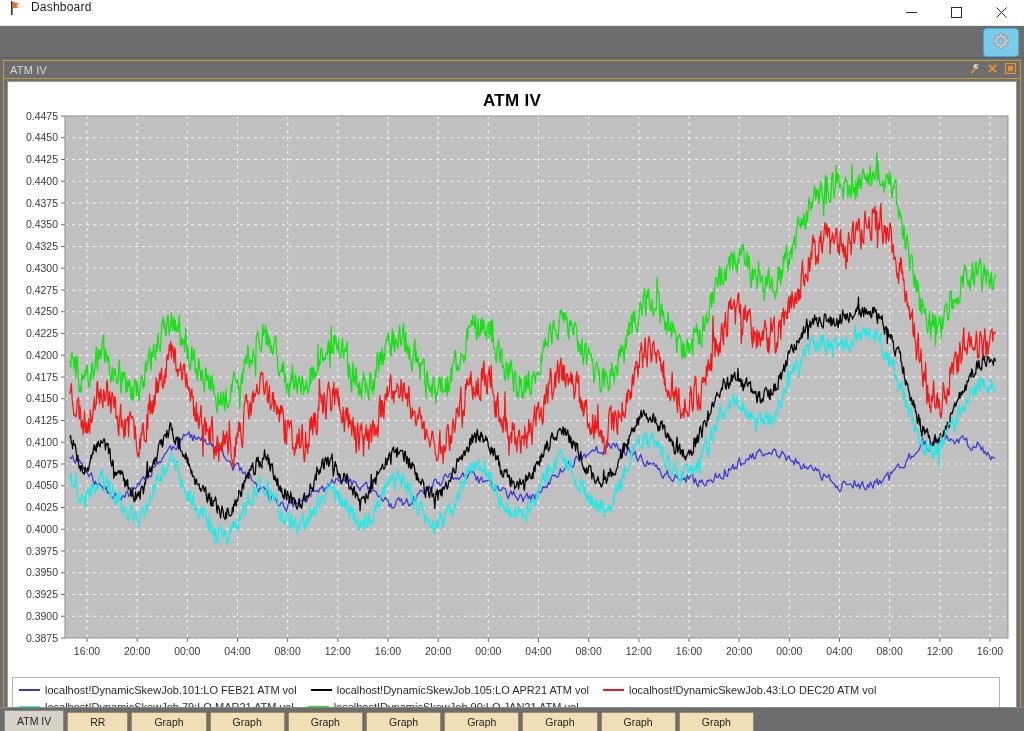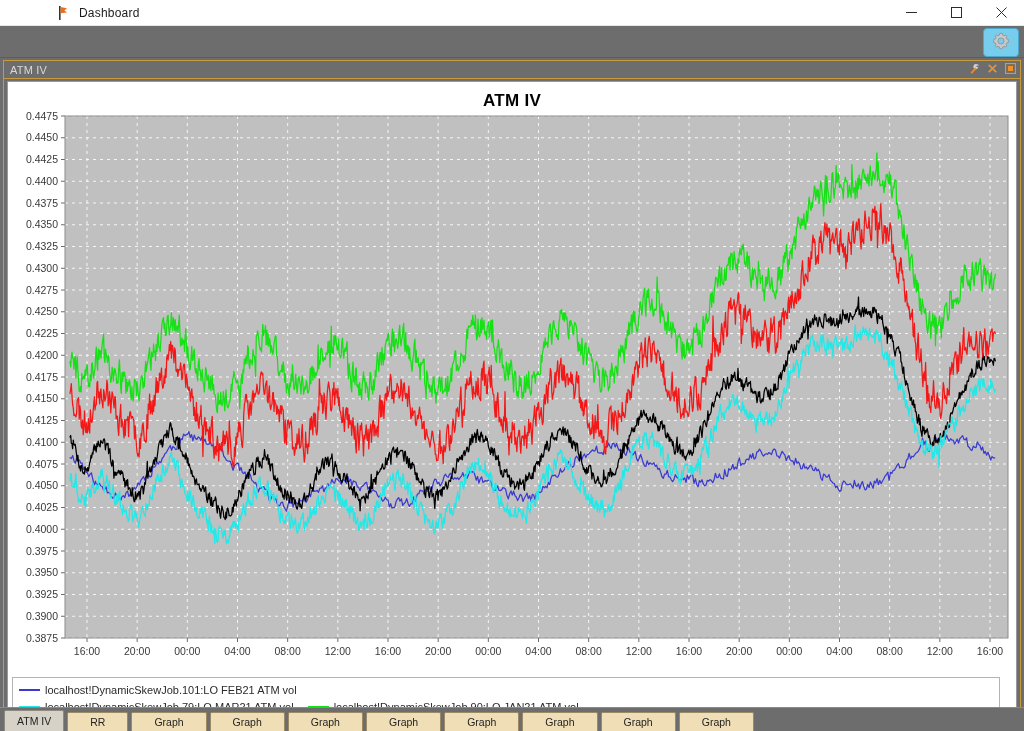--- a/index.html
+++ b/index.html
@@ -5,22 +5,22 @@
 <style>
   html,body{margin:0;padding:0;}
   body{
     width:1024px;height:731px;overflow:hidden;
     background:#6d6d6d;
     font-family:"Liberation Sans",sans-serif;
     -webkit-font-smoothing:antialiased;
   }
   
   .titlebar{
-    height:25px;background:#ffffff;display:flex;align-items:center;
-    border-bottom:1px solid #e8e8e8;position:relative;padding-left:48px;
+    height:25px;background:#ffffff;display:flex;align-items:flex-start;
+    border-bottom:1px solid #e8e8e8;position:relative;
   }
   .titlebar .app-icon{
     width:16px;height:16px;margin-left:8px;margin-right:7px;position:relative;flex:none;
   }
   .titlebar .title{
     font-size:12px;color:#1b1b1b;letter-spacing:.2px;
   }
   .winbtns{position:absolute;right:0;top:0;height:25px;display:flex;}
   .winbtn{
     width:45px;height:25px;display:flex;align-items:center;justify-content:center;
@@ -301,20 +301,28 @@
           <path d="M62.0 370.2 L62.7 362.6 L63.3 363.0 L64.0 375.3 L64.6 375.7 L65.3 376.0 L65.9 372.5 L66.6 376.5 L67.2 368.7 L67.9 362.4 L68.5 374.1 L69.2 382.9 L69.9 384.4 L70.5 391.0 L71.2 388.3 L71.8 388.6 L72.5 391.6 L73.1 389.9 L73.8 382.8 L74.4 385.1 L75.1 386.9 L75.8 387.1 L76.4 394.3 L77.1 385.2 L77.7 396.5 L78.4 382.4 L79.0 383.7 L79.7 376.5 L80.3 379.9 L81.0 378.4 L81.6 386.3 L82.3 378.5 L83.0 385.8 L83.6 374.3 L84.3 376.6 L84.9 371.6 L85.6 375.7 L86.2 382.1 L86.9 381.0 L87.5 381.5 L88.2 373.6 L88.9 378.6 L89.5 374.3 L90.2 377.7 L90.8 365.7 L91.5 368.2 L92.1 366.3 L92.8 359.7 L93.4 365.3 L94.1 357.8 L94.7 363.5 L95.4 368.3 L96.1 381.5 L96.7 377.0 L97.4 370.5 L98.0 371.7 L98.7 364.3 L99.3 368.4 L100.0 378.7 L100.6 374.8 L101.3 369.6 L101.9 381.1 L102.6 387.3 L103.3 384.8 L103.9 382.5 L104.6 378.6 L105.2 373.5 L105.9 383.8 L106.5 391.4 L107.2 394.0 L107.8 393.7 L108.5 384.2 L109.2 392.1 L109.8 383.4 L110.5 390.1 L111.1 382.7 L111.8 380.2 L112.4 394.5 L113.1 397.2 L113.7 398.3 L114.4 403.5 L115.0 394.0 L115.7 398.6 L116.4 401.4 L117.0 400.7 L117.7 398.4 L118.3 399.9 L119.0 406.6 L119.6 406.6 L120.3 410.3 L120.9 409.0 L121.6 397.1 L122.2 397.3 L122.9 393.5 L123.6 393.5 L124.2 403.7 L124.9 411.0 L125.5 406.8 L126.2 405.8 L126.8 399.9 L127.5 401.1 L128.1 407.0 L128.8 402.9 L129.5 409.5 L130.1 412.1 L130.8 416.4 L131.4 410.2 L132.1 407.4 L132.7 405.7 L133.4 398.2 L134.0 396.9 L134.7 395.4 L135.3 399.9 L136.0 403.7 L136.7 403.2 L137.3 405.7 L138.0 392.4 L138.6 394.5 L139.3 399.0 L139.9 394.0 L140.6 393.3 L141.2 394.1 L141.9 384.0 L142.6 386.8 L143.2 386.1 L143.9 388.8 L144.5 387.8 L145.2 374.6 L145.8 378.8 L146.5 373.8 L147.1 380.8 L147.8 367.5 L148.4 369.6 L149.1 364.4 L149.8 363.0 L150.4 367.8 L151.1 370.6 L151.7 369.5 L152.4 364.5 L153.0 370.5 L153.7 370.7 L154.3 356.4 L155.0 353.6 L155.6 361.3 L156.3 362.2 L157.0 365.1 L157.6 356.3 L158.3 360.2 L158.9 361.4 L159.6 357.5 L160.2 353.1 L160.9 354.5 L161.5 345.5 L162.2 345.6 L162.9 342.9 L163.5 341.4 L164.2 348.9 L164.8 350.5 L165.5 349.7 L166.1 347.0 L166.8 355.1 L167.4 359.4 L168.1 355.7 L168.7 349.9 L169.4 349.5 L170.1 350.6 L170.7 364.0 L171.4 363.7 L172.0 372.6 L172.7 376.9 L173.3 367.9 L174.0 368.2 L174.6 375.2 L175.3 374.2 L175.9 375.8 L176.6 381.2 L177.3 382.7 L177.9 383.1 L178.6 386.2 L179.2 390.5 L179.9 380.1 L180.5 389.6 L181.2 389.4 L181.8 381.1 L182.5 379.7 L183.2 392.1 L183.8 396.4 L184.5 389.5 L185.1 384.4 L185.8 388.7 L186.4 396.5 L187.1 400.4 L187.7 396.6 L188.4 397.0 L189.0 404.4 L189.7 405.9 L190.4 407.1 L191.0 407.3 L191.7 402.5 L192.3 397.4 L193.0 402.4 L193.6 395.7 L194.3 398.3 L194.9 406.5 L195.6 400.8 L196.3 399.2 L196.9 396.2 L197.6 400.8 L198.2 405.6 L198.9 412.0 L199.5 408.7 L200.2 420.3 L200.8 410.7 L201.5 405.0 L202.1 413.0 L202.8 421.4 L203.5 412.9 L204.1 419.1 L204.8 421.9 L205.4 423.0 L206.1 417.1 L206.7 432.5 L207.4 418.0 L208.0 422.4 L208.7 429.0 L209.3 431.6 L210.0 430.3 L210.7 418.9 L211.3 414.9 L212.0 417.2 L212.6 416.7 L213.3 417.9 L213.9 420.7 L214.6 424.9 L215.2 427.2 L215.9 419.7 L216.6 423.8 L217.2 419.2 L217.9 429.4 L218.5 432.7 L219.2 429.9 L219.8 428.7 L220.5 431.8 L221.1 425.2 L221.8 425.6 L222.4 416.0 L223.1 420.7 L223.8 414.1 L224.4 415.6 L225.1 410.3 L225.7 416.0 L226.4 410.3 L227.0 411.5 L227.7 417.4 L228.3 412.8 L229.0 414.0 L229.6 416.9 L230.3 420.8 L231.0 405.7 L231.6 403.8 L232.3 409.1 L232.9 407.1 L233.6 402.3 L234.2 403.1 L234.9 395.7 L235.5 392.9 L236.2 399.7 L236.9 403.5 L237.5 404.9 L238.2 391.5 L238.8 394.3 L239.5 387.7 L240.1 381.7 L240.8 390.9 L241.4 393.0 L242.1 389.4 L242.7 394.1 L243.4 392.6 L244.1 394.4 L244.7 393.8 L245.4 379.8 L246.0 375.0 L246.7 383.2 L247.3 380.0 L248.0 385.4 L248.6 387.8 L249.3 376.1 L250.0 372.0 L250.6 369.9 L251.3 367.0 L251.9 365.5 L252.6 376.0 L253.2 375.5 L253.9 375.7 L254.5 375.6 L255.2 380.5 L255.8 382.0 L256.5 380.2 L257.2 385.1 L257.8 382.5 L258.5 383.7 L259.1 373.7 L259.8 369.7 L260.4 372.8 L261.1 385.6 L261.7 392.4 L262.4 387.6 L263.0 379.1 L263.7 383.2 L264.4 384.6 L265.0 386.9 L265.7 381.9 L266.3 390.5 L267.0 385.9 L267.6 385.9 L268.3 385.5 L268.9 383.8 L269.6 391.2 L270.3 399.2 L270.9 401.7 L271.6 407.9 L272.2 411.6 L272.9 398.2 L273.5 406.4 L274.2 402.4 L274.8 409.3 L275.5 410.8 L276.1 412.5 L276.8 409.2 L277.5 412.6 L278.1 405.1 L278.8 406.5 L279.4 404.4 L280.1 401.9 L280.7 401.0 L281.4 410.1 L282.0 418.2 L282.7 418.2 L283.3 403.4 L284.0 408.1 L284.7 412.0 L285.3 416.7 L286.0 409.7 L286.6 412.8 L287.3 406.9 L287.9 413.5 L288.6 418.6 L289.2 422.1 L289.9 421.4 L290.6 412.1 L291.2 417.3 L291.9 414.6 L292.5 411.9 L293.2 406.3 L293.8 407.6 L294.5 403.9 L295.1 401.7 L295.8 414.5 L296.4 419.2 L297.1 411.3 L297.8 410.5 L298.4 414.7 L299.1 415.4 L299.7 405.9 L300.4 409.0 L301.0 412.0 L301.7 403.9 L302.3 396.0 L303.0 407.3 L303.7 403.9 L304.3 399.7 L305.0 403.0 L305.6 398.5 L306.3 396.1 L306.9 403.9 L307.6 400.7 L308.2 402.8 L308.9 388.8 L309.5 387.5 L310.2 384.7 L310.9 393.7 L311.5 396.8 L312.2 391.6 L312.8 392.5 L313.5 385.6 L314.1 387.5 L314.8 384.6 L315.4 387.4 L316.1 389.0 L316.7 391.9 L317.4 389.2 L318.1 380.5 L318.7 381.2 L319.4 373.9 L320.0 376.4 L320.7 376.2 L321.3 378.7 L322.0 372.3 L322.6 375.2 L323.3 376.4 L324.0 376.6 L324.6 376.9 L325.3 377.7 L325.9 374.0 L326.6 385.6 L327.2 390.5 L327.9 377.9 L328.5 378.8 L329.2 380.2 L329.8 387.0 L330.5 380.6 L331.2 393.2 L331.8 382.3 L332.5 384.6 L333.1 394.5 L333.8 396.1 L334.4 387.4 L335.1 392.8 L335.7 395.4 L336.4 389.8 L337.0 396.7 L337.7 389.1 L338.4 388.4 L339.0 399.4 L339.7 397.3 L340.3 401.7 L341.0 395.6 L341.6 407.1 L342.3 397.5 L342.9 395.1 L343.6 401.1 L344.3 399.9 L344.9 396.0 L345.6 410.4 L346.2 402.1 L346.9 401.6 L347.5 412.7 L348.2 413.0 L348.8 409.7 L349.5 406.6 L350.1 413.1 L350.8 419.6 L351.5 418.6 L352.1 411.9 L352.8 410.4 L353.4 416.2 L354.1 412.8 L354.7 412.3 L355.4 408.5 L356.0 417.6 L356.7 407.9 L357.4 402.4 L358.0 411.4 L358.7 417.0 L359.3 415.7 L360.0 408.8 L360.6 402.2 L361.3 407.0 L361.9 414.6 L362.6 407.7 L363.2 411.1 L363.9 412.9 L364.6 412.0 L365.2 411.3 L365.9 406.7 L366.5 394.8 L367.2 396.7 L367.8 400.6 L368.5 389.9 L369.1 393.9 L369.8 389.8 L370.4 396.9 L371.1 394.5 L371.8 395.9 L372.4 382.7 L373.1 384.8 L373.7 384.2 L374.4 384.5 L375.0 375.3 L375.7 380.3 L376.3 385.0 L377.0 372.1 L377.7 377.4 L378.3 376.4 L379.0 375.7 L379.6 368.1 L380.3 374.9 L380.9 373.1 L381.6 372.4 L382.2 365.3 L382.9 367.6 L383.5 368.6 L384.2 369.2 L384.9 362.2 L385.5 365.7 L386.2 373.0 L386.8 379.1 L387.5 376.5 L388.1 366.2 L388.8 361.2 L389.4 362.6 L390.1 358.6 L390.7 366.0 L391.4 369.7 L392.1 365.8 L392.7 368.0 L393.4 376.1 L394.0 372.5 L394.7 365.2 L395.3 362.5 L396.0 372.4 L396.6 374.8 L397.3 378.8 L398.0 376.1 L398.6 377.0 L399.3 370.7 L399.9 383.4 L400.6 373.3 L401.2 372.6 L401.9 371.6 L402.5 382.5 L403.2 390.5 L403.8 380.6 L404.5 388.4 L405.2 390.3 L405.8 398.2 L406.5 391.4 L407.1 384.8 L407.8 384.8 L408.4 390.5 L409.1 401.6 L409.7 403.5 L410.4 404.4 L411.1 395.1 L411.7 393.9 L412.4 391.4 L413.0 390.6 L413.7 395.0 L414.3 394.0 L415.0 399.3 L415.6 399.4 L416.3 405.2 L416.9 412.9 L417.6 403.4 L418.3 406.7 L418.9 407.8 L419.6 409.0 L420.2 411.4 L420.9 408.4 L421.5 409.6 L422.2 417.0 L422.8 415.6 L423.5 417.1 L424.1 412.7 L424.8 409.2 L425.5 417.5 L426.1 422.6 L426.8 422.0 L427.4 416.5 L428.1 410.0 L428.7 417.0 L429.4 411.7 L430.0 416.9 L430.7 410.1 L431.4 405.3 L432.0 402.5 L432.7 406.1 L433.3 402.7 L434.0 413.7 L434.6 416.9 L435.3 409.2 L435.9 406.9 L436.6 412.6 L437.2 402.3 L437.9 398.0 L438.6 400.7 L439.2 394.6 L439.9 394.0 L440.5 392.6 L441.2 392.9 L441.8 401.1 L442.5 402.8 L443.1 396.4 L443.8 400.0 L444.4 404.4 L445.1 403.8 L445.8 399.4 L446.4 392.9 L447.1 392.2 L447.7 396.7 L448.4 386.8 L449.0 385.5 L449.7 380.7 L450.3 386.6 L451.0 389.4 L451.7 384.0 L452.3 370.8 L453.0 371.6 L453.6 370.4 L454.3 370.9 L454.9 376.0 L455.6 378.2 L456.2 375.0 L456.9 363.5 L457.5 371.9 L458.2 366.9 L458.9 361.1 L459.5 355.6 L460.2 362.3 L460.8 360.0 L461.5 355.5 L462.1 356.8 L462.8 362.4 L463.4 352.6 L464.1 355.5 L464.8 351.9 L465.4 358.6 L466.1 361.3 L466.7 351.3 L467.4 358.6 L468.0 351.9 L468.7 352.2 L469.3 352.6 L470.0 353.5 L470.6 347.3 L471.3 359.7 L472.0 359.3 L472.6 354.4 L473.3 359.0 L473.9 358.8 L474.6 361.1 L475.2 358.9 L475.9 359.6 L476.5 362.7 L477.2 349.8 L477.8 365.2 L478.5 360.6 L479.2 365.3 L479.8 362.3 L480.5 367.0 L481.1 362.6 L481.8 374.2 L482.4 361.2 L483.1 364.9 L483.7 364.2 L484.4 377.5 L485.1 380.3 L485.7 381.8 L486.4 373.0 L487.0 378.5 L487.7 372.2 L488.3 375.5 L489.0 379.5 L489.6 387.7 L490.3 385.3 L490.9 393.4 L491.6 397.1 L492.3 389.9 L492.9 385.0 L493.6 395.1 L494.2 391.7 L494.9 393.8 L495.5 394.2 L496.2 400.2 L496.8 397.3 L497.5 400.1 L498.1 401.2 L498.8 397.4 L499.5 392.1 L500.1 402.4 L500.8 398.8 L501.4 405.8 L502.1 397.9 L502.7 405.5 L503.4 402.6 L504.0 405.1 L504.7 404.8 L505.4 404.3 L506.0 405.9 L506.7 399.5 L507.3 395.6 L508.0 406.7 L508.6 404.2 L509.3 405.9 L509.9 402.3 L510.6 397.1 L511.2 400.4 L511.9 398.6 L512.6 398.6 L513.2 402.9 L513.9 404.2 L514.5 407.7 L515.2 398.4 L515.8 404.0 L516.5 404.7 L517.1 405.0 L517.8 408.6 L518.5 412.4 L519.1 397.7 L519.8 390.3 L520.4 397.7 L521.1 397.9 L521.7 402.1 L522.4 399.2 L523.0 390.5 L523.7 388.3 L524.3 391.4 L525.0 390.2 L525.7 387.8 L526.3 393.7 L527.0 395.8 L527.6 395.4 L528.3 383.1 L528.9 380.4 L529.6 382.4 L530.2 388.1 L530.9 375.4 L531.5 373.8 L532.2 378.3 L532.9 370.4 L533.5 368.3 L534.2 367.5 L534.8 363.2 L535.5 367.8 L536.1 362.5 L536.8 372.1 L537.4 372.3 L538.1 362.4 L538.8 354.9 L539.4 361.5 L540.1 370.3 L540.7 353.2 L541.4 354.7 L542.0 357.8 L542.7 359.0 L543.3 358.0 L544.0 363.0 L544.6 359.8 L545.3 363.4 L546.0 351.8 L546.6 348.2 L547.3 351.1 L547.9 358.4 L548.6 352.6 L549.2 349.7 L549.9 341.6 L550.5 343.6 L551.2 342.6 L551.9 341.2 L552.5 338.5 L553.2 342.0 L553.8 340.4 L554.5 348.7 L555.1 351.8 L555.8 349.2 L556.4 346.2 L557.1 348.9 L557.7 357.9 L558.4 348.5 L559.1 350.4 L559.7 358.9 L560.4 355.4 L561.0 358.6 L561.7 352.1 L562.3 347.2 L563.0 351.3 L563.6 360.8 L564.3 360.7 L564.9 367.2 L565.6 366.2 L566.3 370.2 L566.9 373.3 L567.6 368.8 L568.2 374.9 L568.9 373.9 L569.5 378.2 L570.2 375.8 L570.8 377.4 L571.5 379.7 L572.2 381.8 L572.8 366.1 L573.5 373.5 L574.1 372.0 L574.8 371.3 L575.4 369.9 L576.1 383.6 L576.7 377.7 L577.4 375.6 L578.0 388.4 L578.7 384.0 L579.4 387.7 L580.0 388.5 L580.7 382.8 L581.3 394.4 L582.0 387.9 L582.6 392.3 L583.3 383.6 L583.9 394.8 L584.6 386.3 L585.2 396.6 L585.9 394.9 L586.6 397.7 L587.2 390.4 L587.9 393.7 L588.5 389.5 L589.2 400.6 L589.8 392.5 L590.5 393.9 L591.1 398.0 L591.8 401.3 L592.5 393.2 L593.1 389.3 L593.8 398.3 L594.4 389.4 L595.1 395.8 L595.7 399.6 L596.4 405.8 L597.0 397.3 L597.7 401.2 L598.3 401.0 L599.0 400.4 L599.7 398.0 L600.3 393.6 L601.0 397.8 L601.6 400.5 L602.3 396.1 L602.9 399.3 L603.6 394.1 L604.2 396.9 L604.9 393.4 L605.6 384.3 L606.2 390.2 L606.9 378.7 L607.5 375.6 L608.2 381.6 L608.8 380.3 L609.5 373.1 L610.1 372.0 L610.8 378.9 L611.4 378.9 L612.1 367.8 L612.8 376.5 L613.4 379.3 L614.1 368.4 L614.7 359.5 L615.4 360.9 L616.0 367.5 L616.7 358.4 L617.3 354.2 L618.0 359.6 L618.6 358.5 L619.3 359.2 L620.0 360.4 L620.6 358.3 L621.3 355.7 L621.9 353.9 L622.6 348.0 L623.2 341.1 L623.9 347.8 L624.5 334.7 L625.2 339.3 L625.9 337.5 L626.5 333.1 L627.2 333.8 L627.8 334.0 L628.5 328.5 L629.1 329.3 L629.8 330.7 L630.4 328.8 L631.1 325.9 L631.7 336.8 L632.4 335.7 L633.1 335.4 L633.7 335.5 L634.4 337.8 L635.0 325.6 L635.7 330.8 L636.3 322.0 L637.0 321.7 L637.6 324.8 L638.3 322.1 L638.9 333.1 L639.6 328.4 L640.3 336.4 L640.9 338.0 L641.6 329.5 L642.2 326.3 L642.9 325.6 L643.5 326.5 L644.2 320.8 L644.8 324.9 L645.5 329.3 L646.2 335.2 L646.8 329.9 L647.5 330.7 L648.1 330.2 L648.8 335.8 L649.4 330.8 L650.1 330.3 L650.7 336.0 L651.4 333.5 L652.0 332.2 L652.7 344.9 L653.4 337.9 L654.0 337.3 L654.7 335.3 L655.3 348.4 L656.0 349.1 L656.6 354.9 L657.3 356.1 L657.9 357.7 L658.6 356.4 L659.3 347.3 L659.9 342.4 L660.6 346.3 L661.2 350.7 L661.9 357.2 L662.5 361.0 L663.2 364.9 L663.8 364.7 L664.5 361.0 L665.1 357.9 L665.8 358.2 L666.5 352.2 L667.1 352.4 L667.8 350.6 L668.4 360.4 L669.1 362.7 L669.7 360.2 L670.4 365.9 L671.0 370.9 L671.7 369.0 L672.3 372.8 L673.0 369.1 L673.7 359.4 L674.3 367.5 L675.0 364.9 L675.6 359.8 L676.3 356.3 L676.9 354.3 L677.6 353.6 L678.2 353.3 L678.9 354.1 L679.6 353.0 L680.2 360.8 L680.9 361.7 L681.5 360.7 L682.2 354.4 L682.8 354.9 L683.5 364.1 L684.1 355.1 L684.8 362.8 L685.4 363.6 L686.1 356.8 L686.8 359.3 L687.4 359.2 L688.1 352.1 L688.7 353.9 L689.4 360.5 L690.0 347.7 L690.7 350.2 L691.3 357.1 L692.0 363.3 L692.6 344.2 L693.3 346.7 L694.0 337.8 L694.6 336.5 L695.3 338.9 L695.9 334.8 L696.6 328.8 L697.2 330.5 L697.9 325.2 L698.5 337.3 L699.2 342.5 L699.9 336.2 L700.5 346.5 L701.2 332.3 L701.8 329.1 L702.5 324.4 L703.1 317.2 L703.8 327.6 L704.4 330.7 L705.1 328.8 L705.7 314.8 L706.4 319.7 L707.1 314.6 L707.7 316.6 L708.4 319.8 L709.0 306.2 L709.7 305.6 L710.3 310.0 L711.0 302.1 L711.6 298.7 L712.3 293.4 L713.0 300.1 L713.6 306.5 L714.3 302.2 L714.9 301.8 L715.6 306.2 L716.2 309.0 L716.9 300.5 L717.5 300.9 L718.2 299.8 L718.8 296.9 L719.5 296.7 L720.2 295.3 L720.8 298.7 L721.5 287.9 L722.1 295.8 L722.8 291.8 L723.4 291.3 L724.1 287.2 L724.7 283.5 L725.4 284.9 L726.0 290.2 L726.7 294.5 L727.4 291.6 L728.0 287.7 L728.7 292.7 L729.3 284.4 L730.0 293.6 L730.6 297.0 L731.3 295.0 L731.9 298.4 L732.6 298.8 L733.3 301.4 L733.9 296.6 L734.6 290.5 L735.2 299.4 L735.9 294.3 L736.5 299.4 L737.2 304.0 L737.8 299.2 L738.5 298.6 L739.1 306.5 L739.8 302.1 L740.5 307.2 L741.1 308.1 L741.8 300.2 L742.4 306.4 L743.1 302.0 L743.7 309.0 L744.4 303.6 L745.0 304.2 L745.7 305.4 L746.3 307.1 L747.0 310.1 L747.7 317.9 L748.3 321.2 L749.0 307.3 L749.6 313.9 L750.3 306.7 L750.9 303.6 L751.6 304.2 L752.2 300.4 L752.9 310.5 L753.6 309.0 L754.2 306.8 L754.9 311.3 L755.5 314.2 L756.2 312.1 L756.8 306.3 L757.5 307.9 L758.1 301.9 L758.8 301.0 L759.4 309.2 L760.1 313.3 L760.8 310.3 L761.4 302.4 L762.1 311.6 L762.7 309.3 L763.4 314.9 L764.0 306.0 L764.7 308.0 L765.3 306.5 L766.0 310.6 L766.7 309.1 L767.3 300.3 L768.0 305.1 L768.6 303.9 L769.3 301.6 L769.9 295.4 L770.6 288.5 L771.2 291.2 L771.9 294.4 L772.5 295.0 L773.2 297.9 L773.9 286.6 L774.5 289.9 L775.2 282.4 L775.8 277.8 L776.5 277.0 L777.1 283.0 L777.8 280.8 L778.4 281.4 L779.1 275.0 L779.7 255.3 L780.4 263.1 L781.1 276.8 L781.7 265.9 L782.4 259.2 L783.0 261.3 L783.7 261.5 L784.3 261.4 L785.0 258.3 L785.6 252.4 L786.3 260.9 L787.0 258.2 L787.6 254.5 L788.3 249.8 L788.9 248.8 L789.6 254.3 L790.2 253.4 L790.9 266.7 L791.5 259.7 L792.2 257.8 L792.8 249.7 L793.5 251.1 L794.2 244.9 L794.8 240.1 L795.5 237.8 L796.1 241.8 L796.8 240.9 L797.4 244.9 L798.1 234.8 L798.7 234.3 L799.4 234.0 L800.0 235.4 L800.7 244.0 L801.4 233.0 L802.0 235.5 L802.7 228.0 L803.3 225.9 L804.0 226.6 L804.6 224.1 L805.3 231.4 L805.9 234.7 L806.6 230.0 L807.3 238.9 L807.9 240.4 L808.6 240.1 L809.2 230.3 L809.9 235.5 L810.5 234.7 L811.2 240.5 L811.8 233.5 L812.5 229.1 L813.1 224.2 L813.8 236.0 L814.5 226.7 L815.1 222.8 L815.8 230.2 L816.4 234.7 L817.1 239.8 L817.7 238.0 L818.4 243.4 L819.0 232.4 L819.7 227.5 L820.4 238.4 L821.0 235.1 L821.7 230.4 L822.3 232.5 L823.0 237.7 L823.6 231.4 L824.3 234.4 L824.9 246.8 L825.6 233.8 L826.2 231.4 L826.9 227.7 L827.6 224.9 L828.2 227.1 L828.9 234.6 L829.5 237.4 L830.2 235.3 L830.8 231.9 L831.5 231.6 L832.1 230.8 L832.8 233.4 L833.4 227.7 L834.1 227.7 L834.8 239.8 L835.4 232.9 L836.1 231.3 L836.7 238.5 L837.4 230.9 L838.0 228.2 L838.7 225.5 L839.3 237.2 L840.0 233.6 L840.7 238.3 L841.3 236.9 L842.0 241.2 L842.6 231.2 L843.3 230.3 L843.9 234.7 L844.6 234.9 L845.2 236.3 L845.9 227.7 L846.5 226.5 L847.2 213.9 L847.9 221.8 L848.5 230.4 L849.2 226.0 L849.8 221.7 L850.5 225.4 L851.1 223.7 L851.8 228.2 L852.4 220.0 L853.1 228.9 L853.7 224.6 L854.4 222.5 L855.1 216.0 L855.7 219.6 L856.4 223.0 L857.0 218.7 L857.7 217.2 L858.3 224.4 L859.0 219.9 L859.6 221.7 L860.3 228.8 L861.0 225.2 L861.6 217.1 L862.3 222.5 L862.9 223.8 L863.6 225.6 L864.2 226.0 L864.9 225.1 L865.5 226.3 L866.2 222.1 L866.8 232.3 L867.5 222.8 L868.2 218.7 L868.8 223.1 L869.5 220.4 L870.1 222.5 L870.8 227.2 L871.4 230.6 L872.1 226.4 L872.7 222.9 L873.4 231.9 L874.1 240.0 L874.7 244.3 L875.4 246.2 L876.0 248.8 L876.7 242.1 L877.3 243.6 L878.0 241.3 L878.6 248.4 L879.3 240.7 L879.9 247.0 L880.6 255.1 L881.3 243.2 L881.9 252.5 L882.6 253.7 L883.2 252.5 L883.9 248.0 L884.5 255.6 L885.2 249.3 L885.8 248.4 L886.5 260.8 L887.1 268.4 L887.8 263.8 L888.5 267.6 L889.1 266.9 L889.8 273.5 L890.4 278.9 L891.1 277.6 L891.7 272.5 L892.4 278.7 L893.0 273.4 L893.7 270.7 L894.4 277.8 L895.0 278.4 L895.7 288.3 L896.3 280.1 L897.0 289.6 L897.6 296.4 L898.3 288.8 L898.9 291.6 L899.6 298.5 L900.2 295.8 L900.9 305.3 L901.6 297.9 L902.2 298.3 L902.9 295.3 L903.5 298.1 L904.2 311.2 L904.8 308.7 L905.5 307.3 L906.1 310.6 L906.8 321.7 L907.4 314.7 L908.1 318.1 L908.8 319.7 L909.4 317.8 L910.1 325.6 L910.7 324.2 L911.4 332.9 L912.0 330.8 L912.7 331.7 L913.3 334.2 L914.0 329.0 L914.7 331.1 L915.3 341.5 L916.0 342.6 L916.6 339.9 L917.3 344.2 L917.9 334.4 L918.6 329.8 L919.2 341.1 L919.9 340.2 L920.5 339.5 L921.2 332.7 L921.9 339.5 L922.5 334.1 L923.2 334.2 L923.8 338.2 L924.5 347.9 L925.1 341.2 L925.8 347.0 L926.4 343.7 L927.1 334.4 L927.8 335.0 L928.4 342.0 L929.1 343.1 L929.7 332.7 L930.4 340.4 L931.0 356.9 L931.7 336.7 L932.3 329.0 L933.0 324.6 L933.6 336.5 L934.3 333.8 L935.0 328.1 L935.6 333.5 L936.3 330.2 L936.9 324.6 L937.6 319.3 L938.2 321.4 L938.9 321.0 L939.5 319.1 L940.2 312.8 L940.8 312.7 L941.5 311.9 L942.2 314.1 L942.8 312.1 L943.5 312.5 L944.1 305.8 L944.8 312.1 L945.4 311.6 L946.1 319.0 L946.7 320.6 L947.4 307.7 L948.1 310.8 L948.7 314.5 L949.4 306.7 L950.0 298.1 L950.7 295.7 L951.3 294.6 L952.0 305.1 L952.6 301.7 L953.3 296.7 L953.9 299.5 L954.6 297.0 L955.3 294.6 L955.9 299.9 L956.6 300.8 L957.2 299.3 L957.9 292.8 L958.5 288.4 L959.2 291.3 L959.8 291.2 L960.5 289.2 L961.1 291.5 L961.8 280.3 L962.5 277.9 L963.1 276.8 L963.8 279.9 L964.4 280.2 L965.1 286.0 L965.7 278.2 L966.4 276.0 L967.0 284.4 L967.7 274.0 L968.4 283.3 L969.0 276.5 L969.7 275.0 L970.3 270.2 L971.0 267.9 L971.6 280.1 L972.3 276.5 L972.9 268.2 L973.6 267.7 L974.2 268.4 L974.9 275.7 L975.6 267.5 L976.2 272.0 L976.9 276.3 L977.5 276.5 L978.2 279.3 L978.8 278.7 L979.5 280.8 L980.1 275.1 L980.8 281.6 L981.5 277.2 L982.1 278.5 L982.8 268.0 L983.4 276.6 L984.1 271.2 L984.7 274.0 L985.4 277.7 L986.0 278.2 L986.7 281.3 L987.3 278.3 " fill="none" stroke="#22e8e8" stroke-width="1.25" stroke-linejoin="round" stroke-linecap="round"></path>
           <path d="M62.0 250.5 L62.7 256.0 L63.3 246.5 L64.0 241.2 L64.6 246.3 L65.3 248.2 L65.9 258.2 L66.6 247.3 L67.3 245.6 L67.9 266.9 L68.6 251.7 L69.2 245.9 L69.9 259.6 L70.6 269.4 L71.2 280.5 L71.9 280.7 L72.5 275.3 L73.2 281.0 L73.8 262.3 L74.5 268.5 L75.2 267.5 L75.8 264.9 L76.5 267.4 L77.1 258.8 L77.8 264.4 L78.5 256.2 L79.1 253.6 L79.8 263.6 L80.4 275.4 L81.1 272.5 L81.7 276.0 L82.4 263.7 L83.1 269.4 L83.7 252.9 L84.4 251.7 L85.0 262.9 L85.7 267.1 L86.4 260.6 L87.0 257.8 L87.7 243.3 L88.3 236.0 L89.0 253.0 L89.6 259.2 L90.3 237.8 L91.0 248.3 L91.6 239.4 L92.3 239.5 L92.9 247.2 L93.6 240.1 L94.2 233.2 L94.9 228.0 L95.6 223.4 L96.2 245.7 L96.9 251.5 L97.5 238.2 L98.2 243.2 L98.9 246.9 L99.5 251.3 L100.2 244.1 L100.8 246.4 L101.5 260.5 L102.1 265.5 L102.8 271.4 L103.5 267.7 L104.1 256.2 L104.8 257.9 L105.4 270.2 L106.1 262.3 L106.8 257.5 L107.4 259.6 L108.1 264.9 L108.7 272.4 L109.4 270.9 L110.0 271.9 L110.7 258.0 L111.4 248.9 L112.0 261.6 L112.7 276.9 L113.3 282.5 L114.0 261.6 L114.7 270.3 L115.3 260.8 L116.0 265.0 L116.6 261.3 L117.3 266.9 L117.9 282.2 L118.6 268.5 L119.3 280.1 L119.9 271.7 L120.6 275.0 L121.2 269.0 L121.9 270.9 L122.5 282.4 L123.2 288.6 L123.9 275.6 L124.5 286.0 L125.2 289.9 L125.8 279.1 L126.5 268.1 L127.2 269.7 L127.8 270.5 L128.5 284.7 L129.1 270.8 L129.8 278.1 L130.4 284.3 L131.1 289.9 L131.8 280.9 L132.4 274.2 L133.1 266.6 L133.7 264.6 L134.4 266.3 L135.1 277.3 L135.7 271.1 L136.4 275.4 L137.0 260.0 L137.7 250.3 L138.3 260.4 L139.0 254.4 L139.7 251.1 L140.3 246.8 L141.0 241.3 L141.6 236.7 L142.3 251.9 L143.0 259.2 L143.6 241.0 L144.3 244.9 L144.9 246.0 L145.6 233.0 L146.2 241.3 L146.9 240.2 L147.6 249.4 L148.2 233.7 L148.9 240.4 L149.5 229.1 L150.2 222.1 L150.8 235.9 L151.5 236.0 L152.2 240.5 L152.8 231.2 L153.5 218.1 L154.1 211.7 L154.8 208.6 L155.5 206.6 L156.1 217.8 L156.8 212.1 L157.4 224.4 L158.1 224.5 L158.7 216.5 L159.4 204.9 L160.1 204.4 L160.7 216.3 L161.4 223.9 L162.0 217.1 L162.7 215.3 L163.4 201.7 L164.0 213.1 L164.7 219.6 L165.3 206.6 L166.0 210.3 L166.6 219.1 L167.3 208.7 L168.0 220.6 L168.6 215.7 L169.3 215.2 L169.9 221.2 L170.6 213.8 L171.3 204.2 L171.9 221.5 L172.6 234.9 L173.2 234.3 L173.9 226.8 L174.5 233.5 L175.2 228.9 L175.9 229.7 L176.5 240.6 L177.2 223.8 L177.8 217.7 L178.5 236.0 L179.1 246.6 L179.8 235.8 L180.5 249.2 L181.1 251.8 L181.8 259.0 L182.4 256.8 L183.1 247.3 L183.8 235.5 L184.4 249.4 L185.1 248.3 L185.7 240.5 L186.4 238.4 L187.0 257.8 L187.7 261.8 L188.4 257.7 L189.0 264.0 L189.7 269.7 L190.3 253.4 L191.0 247.6 L191.7 259.4 L192.3 259.1 L193.0 269.6 L193.6 263.5 L194.3 258.5 L194.9 270.8 L195.6 273.0 L196.3 280.9 L196.9 271.3 L197.6 256.6 L198.2 258.6 L198.9 269.2 L199.6 268.6 L200.2 264.0 L200.9 278.0 L201.5 275.5 L202.2 265.5 L202.8 279.7 L203.5 271.0 L204.2 264.3 L204.8 278.7 L205.5 273.4 L206.1 282.8 L206.8 283.2 L207.4 285.1 L208.1 293.5 L208.8 300.3 L209.4 301.9 L210.1 282.0 L210.7 293.2 L211.4 289.7 L212.1 293.4 L212.7 281.2 L213.4 291.6 L214.0 294.6 L214.7 292.2 L215.3 280.6 L216.0 286.4 L216.7 299.7 L217.3 289.2 L218.0 278.9 L218.6 291.1 L219.3 295.6 L220.0 296.8 L220.6 295.3 L221.3 290.3 L221.9 290.6 L222.6 284.5 L223.2 273.3 L223.9 280.1 L224.6 268.2 L225.2 267.1 L225.9 260.4 L226.5 263.9 L227.2 267.0 L227.9 270.4 L228.5 272.0 L229.2 269.2 L229.8 270.4 L230.5 279.6 L231.1 275.0 L231.8 297.8 L232.5 281.9 L233.1 267.9 L233.8 263.1 L234.4 272.5 L235.1 258.5 L235.7 261.7 L236.4 248.0 L237.1 253.2 L237.7 247.5 L238.4 245.1 L239.0 252.6 L239.7 234.6 L240.4 237.2 L241.0 252.8 L241.7 257.3 L242.3 248.7 L243.0 249.5 L243.6 251.0 L244.3 253.8 L245.0 238.6 L245.6 244.0 L246.3 244.4 L246.9 249.4 L247.6 265.7 L248.3 225.3 L248.9 224.1 L249.6 219.9 L250.2 223.6 L250.9 229.8 L251.5 235.5 L252.2 238.8 L252.9 236.9 L253.5 240.8 L254.2 226.4 L254.8 213.3 L255.5 224.3 L256.2 220.0 L256.8 220.9 L257.5 214.5 L258.1 233.7 L258.8 219.1 L259.4 233.8 L260.1 222.6 L260.8 235.5 L261.4 227.4 L262.1 229.8 L262.7 241.7 L263.4 234.6 L264.0 238.4 L264.7 243.2 L265.4 240.8 L266.0 232.6 L266.7 229.1 L267.3 224.8 L268.0 225.6 L268.7 245.3 L269.3 245.5 L270.0 259.1 L270.6 264.2 L271.3 264.4 L271.9 260.8 L272.6 259.8 L273.3 260.7 L273.9 253.9 L274.6 260.9 L275.2 251.0 L275.9 256.2 L276.6 270.9 L277.2 262.7 L277.9 273.3 L278.5 281.9 L279.2 274.2 L279.8 272.5 L280.5 279.5 L281.2 286.0 L281.8 271.8 L282.5 275.9 L283.1 263.4 L283.8 270.2 L284.5 253.9 L285.1 264.9 L285.8 277.7 L286.4 278.5 L287.1 272.9 L287.7 263.1 L288.4 273.1 L289.1 282.1 L289.7 275.8 L290.4 265.8 L291.0 265.8 L291.7 271.1 L292.3 273.4 L293.0 283.1 L293.7 269.0 L294.3 264.9 L295.0 272.7 L295.6 283.2 L296.3 279.6 L297.0 275.1 L297.6 278.2 L298.3 269.5 L298.9 271.6 L299.6 281.6 L300.2 281.9 L300.9 279.7 L301.6 273.1 L302.2 257.4 L302.9 272.6 L303.5 256.2 L304.2 255.5 L304.9 269.1 L305.5 256.9 L306.2 260.8 L306.8 266.9 L307.5 261.8 L308.1 264.4 L308.8 262.1 L309.5 259.5 L310.1 233.9 L310.8 257.7 L311.4 249.3 L312.1 253.3 L312.8 237.6 L313.4 237.1 L314.1 239.5 L314.7 249.2 L315.4 250.4 L316.0 246.5 L316.7 247.8 L317.4 248.6 L318.0 241.9 L318.7 243.3 L319.3 243.3 L320.0 230.6 L320.6 241.5 L321.3 229.8 L322.0 256.3 L322.6 239.2 L323.3 215.2 L323.9 241.7 L324.6 236.8 L325.3 243.2 L325.9 224.9 L326.6 233.7 L327.2 224.2 L327.9 226.5 L328.5 233.6 L329.2 239.1 L329.9 237.8 L330.5 228.0 L331.2 244.0 L331.8 244.6 L332.5 246.8 L333.2 243.9 L333.8 231.7 L334.5 227.1 L335.1 240.5 L335.8 247.3 L336.4 239.6 L337.1 237.1 L337.8 240.3 L338.4 234.9 L339.1 230.6 L339.7 255.0 L340.4 267.7 L341.1 252.6 L341.7 260.5 L342.4 265.9 L343.0 276.1 L343.7 280.9 L344.3 259.9 L345.0 251.1 L345.7 270.8 L346.3 265.5 L347.0 273.7 L347.6 258.4 L348.3 256.8 L348.9 274.8 L349.6 276.3 L350.3 273.5 L350.9 284.4 L351.6 271.6 L352.2 283.8 L352.9 278.1 L353.6 288.4 L354.2 274.1 L354.9 268.2 L355.5 260.9 L356.2 270.0 L356.8 267.4 L357.5 281.6 L358.2 271.4 L358.8 275.3 L359.5 276.5 L360.1 286.2 L360.8 289.2 L361.5 274.2 L362.1 261.3 L362.8 262.6 L363.4 278.3 L364.1 275.6 L364.7 283.0 L365.4 268.8 L366.1 278.9 L366.7 271.3 L367.4 259.4 L368.0 265.6 L368.7 252.0 L369.4 241.6 L370.0 246.9 L370.7 260.5 L371.3 252.5 L372.0 241.5 L372.6 241.6 L373.3 253.9 L374.0 236.7 L374.6 246.4 L375.3 253.9 L375.9 242.6 L376.6 248.6 L377.2 234.6 L377.9 231.7 L378.6 228.2 L379.2 230.1 L379.9 222.7 L380.5 222.4 L381.2 233.5 L381.9 233.0 L382.5 243.1 L383.2 244.9 L383.8 225.5 L384.5 218.0 L385.1 235.3 L385.8 221.1 L386.5 240.7 L387.1 234.1 L387.8 227.8 L388.4 228.0 L389.1 232.8 L389.8 237.3 L390.4 231.4 L391.1 220.0 L391.7 214.3 L392.4 230.4 L393.0 234.7 L393.7 228.7 L394.4 225.3 L395.0 216.9 L395.7 212.4 L396.3 232.6 L397.0 240.4 L397.7 221.6 L398.3 237.8 L399.0 242.6 L399.6 234.3 L400.3 235.3 L400.9 247.6 L401.6 236.8 L402.3 249.4 L402.9 249.8 L403.6 257.2 L404.2 260.3 L404.9 247.9 L405.5 244.9 L406.2 233.1 L406.9 228.1 L407.5 251.1 L408.2 239.2 L408.8 251.4 L409.5 251.2 L410.2 246.7 L410.8 255.7 L411.5 253.2 L412.1 268.7 L412.8 251.7 L413.4 253.7 L414.1 251.6 L414.8 251.9 L415.4 248.1 L416.1 248.2 L416.7 271.8 L417.4 276.2 L418.1 287.5 L418.7 259.9 L419.4 262.4 L420.0 271.2 L420.7 276.8 L421.3 273.7 L422.0 280.9 L422.7 280.2 L423.3 274.5 L424.0 285.7 L424.6 274.5 L425.3 266.4 L426.0 266.0 L426.6 282.1 L427.3 278.1 L427.9 292.3 L428.6 281.4 L429.2 283.6 L429.9 279.4 L430.6 273.1 L431.2 265.9 L431.9 267.2 L432.5 280.1 L433.2 270.7 L433.8 266.7 L434.5 282.4 L435.2 281.4 L435.8 280.1 L436.5 278.4 L437.1 280.1 L437.8 267.1 L438.5 279.7 L439.1 285.0 L439.8 265.5 L440.4 280.5 L441.1 279.2 L441.7 272.1 L442.4 269.5 L443.1 257.1 L443.7 270.3 L444.4 253.8 L445.0 252.3 L445.7 250.9 L446.4 247.1 L447.0 239.8 L447.7 239.9 L448.3 259.3 L449.0 258.5 L449.6 253.9 L450.3 260.0 L451.0 258.0 L451.6 255.9 L452.3 254.4 L452.9 242.2 L453.6 243.8 L454.3 244.8 L454.9 245.5 L455.6 251.5 L456.2 244.3 L456.9 249.5 L457.5 247.5 L458.2 231.8 L458.9 218.4 L459.5 227.8 L460.2 216.5 L460.8 214.7 L461.5 216.1 L462.1 215.5 L462.8 215.4 L463.5 209.3 L464.1 213.8 L464.8 204.4 L465.4 213.7 L466.1 211.1 L466.8 217.4 L467.4 203.8 L468.1 221.0 L468.7 228.9 L469.4 225.2 L470.0 208.0 L470.7 222.6 L471.4 225.8 L472.0 224.4 L472.7 208.8 L473.3 221.8 L474.0 206.6 L474.7 218.4 L475.3 214.3 L476.0 209.1 L476.6 222.3 L477.3 223.8 L477.9 220.4 L478.6 228.4 L479.3 215.1 L479.9 215.3 L480.6 210.6 L481.2 226.4 L481.9 222.8 L482.6 210.9 L483.2 209.3 L483.9 231.1 L484.5 209.0 L485.2 227.5 L485.8 236.7 L486.5 237.3 L487.2 244.3 L487.8 248.9 L488.5 251.4 L489.1 236.2 L489.8 235.5 L490.4 228.6 L491.1 237.3 L491.8 251.5 L492.4 244.4 L493.1 239.2 L493.7 237.6 L494.4 256.9 L495.1 254.1 L495.7 255.9 L496.4 263.9 L497.0 269.6 L497.7 269.1 L498.3 251.1 L499.0 254.6 L499.7 263.1 L500.3 268.6 L501.0 252.7 L501.6 263.5 L502.3 256.2 L503.0 248.8 L503.6 252.8 L504.3 262.2 L504.9 268.1 L505.6 281.0 L506.2 264.2 L506.9 260.0 L507.6 261.2 L508.2 276.6 L508.9 284.8 L509.5 280.6 L510.2 286.4 L510.9 279.4 L511.5 264.8 L512.2 274.9 L512.8 266.9 L513.5 276.8 L514.1 287.7 L514.8 281.6 L515.5 286.0 L516.1 275.2 L516.8 265.6 L517.4 281.5 L518.1 277.9 L518.7 263.7 L519.4 273.5 L520.1 277.7 L520.7 260.3 L521.4 275.2 L522.0 280.0 L522.7 284.1 L523.4 282.1 L524.0 264.3 L524.7 266.7 L525.3 263.3 L526.0 260.5 L526.6 263.8 L527.3 272.1 L528.0 264.8 L528.6 263.0 L529.3 263.4 L529.9 260.7 L530.6 263.5 L531.3 263.7 L531.9 263.8 L532.6 262.4 L533.2 244.1 L533.9 251.0 L534.5 242.7 L535.2 237.8 L535.9 230.8 L536.5 236.5 L537.2 226.8 L537.8 234.0 L538.5 232.2 L539.1 231.4 L539.8 236.2 L540.5 225.7 L541.1 218.0 L541.8 213.7 L542.4 212.9 L543.1 226.3 L543.8 233.2 L544.4 220.5 L545.1 211.5 L545.7 209.7 L546.4 217.0 L547.0 218.2 L547.7 219.2 L548.4 225.4 L549.0 223.1 L549.7 228.2 L550.3 228.5 L551.0 210.8 L551.7 208.2 L552.3 199.5 L553.0 202.4 L553.6 198.5 L554.3 204.7 L554.9 208.5 L555.6 201.8 L556.3 210.4 L556.9 201.8 L557.6 202.3 L558.2 208.7 L558.9 206.1 L559.6 216.3 L560.2 225.1 L560.9 228.2 L561.5 210.1 L562.2 214.9 L562.8 209.4 L563.5 212.8 L564.2 214.2 L564.8 221.7 L565.5 223.9 L566.1 215.7 L566.8 211.3 L567.4 212.7 L568.1 214.5 L568.8 218.6 L569.4 230.5 L570.1 240.5 L570.7 231.2 L571.4 239.4 L572.1 233.6 L572.7 243.8 L573.4 241.0 L574.0 227.3 L574.7 244.6 L575.3 253.5 L576.0 246.5 L576.7 236.4 L577.3 232.2 L578.0 232.0 L578.6 253.4 L579.3 244.8 L580.0 241.4 L580.6 236.4 L581.3 240.7 L581.9 242.6 L582.6 244.5 L583.2 243.0 L583.9 250.2 L584.6 248.1 L585.2 255.9 L585.9 271.4 L586.5 270.0 L587.2 258.3 L587.9 254.5 L588.5 250.5 L589.2 253.3 L589.8 254.3 L590.5 264.2 L591.1 259.1 L591.8 275.4 L592.5 280.8 L593.1 281.0 L593.8 278.9 L594.4 260.1 L595.1 256.8 L595.7 265.5 L596.4 275.7 L597.1 259.3 L597.7 260.7 L598.4 265.6 L599.0 264.7 L599.7 272.4 L600.4 279.8 L601.0 276.2 L601.7 276.8 L602.3 259.3 L603.0 265.5 L603.6 252.2 L604.3 257.1 L605.0 264.6 L605.6 262.4 L606.3 271.9 L606.9 257.9 L607.6 255.4 L608.3 255.3 L608.9 262.1 L609.6 264.6 L610.2 249.6 L610.9 238.1 L611.5 241.6 L612.2 246.0 L612.9 234.1 L613.5 238.7 L614.2 241.3 L614.8 234.8 L615.5 242.3 L616.2 251.8 L616.8 238.7 L617.5 227.5 L618.1 237.8 L618.8 228.4 L619.4 219.3 L620.1 224.4 L620.8 211.1 L621.4 223.3 L622.1 212.8 L622.7 214.2 L623.4 203.9 L624.0 222.6 L624.7 204.9 L625.4 200.0 L626.0 210.9 L626.7 200.6 L627.3 212.7 L628.0 215.0 L628.7 220.2 L629.3 221.1 L630.0 217.2 L630.6 209.4 L631.3 201.9 L631.9 192.0 L632.6 190.8 L633.3 198.8 L633.9 204.0 L634.6 195.3 L635.2 186.2 L635.9 182.1 L636.6 177.1 L637.2 196.2 L637.9 205.3 L638.5 187.3 L639.2 179.2 L639.8 186.4 L640.5 177.9 L641.2 189.0 L641.8 194.2 L642.5 199.4 L643.1 197.8 L643.8 188.2 L644.5 195.5 L645.1 205.0 L645.8 204.1 L646.4 198.0 L647.1 197.9 L647.7 199.6 L648.4 198.1 L649.1 166.0 L649.7 181.3 L650.4 180.0 L651.0 182.1 L651.7 200.8 L652.3 211.8 L653.0 195.8 L653.7 192.6 L654.3 205.3 L655.0 200.1 L655.6 203.4 L656.3 209.3 L657.0 219.2 L657.6 211.2 L658.3 211.7 L658.9 222.9 L659.6 207.6 L660.2 200.6 L660.9 219.4 L661.6 219.6 L662.2 217.7 L662.9 211.0 L663.5 226.6 L664.2 219.7 L664.9 211.4 L665.5 215.4 L666.2 221.5 L666.8 218.0 L667.5 221.7 L668.1 227.5 L668.8 241.5 L669.5 229.0 L670.1 225.0 L670.8 225.5 L671.4 223.5 L672.1 226.5 L672.8 227.2 L673.4 240.3 L674.1 248.0 L674.7 231.1 L675.4 245.2 L676.0 233.3 L676.7 247.2 L677.4 245.8 L678.0 243.6 L678.7 231.9 L679.3 228.0 L680.0 239.1 L680.6 232.1 L681.3 242.0 L682.0 239.0 L682.6 235.0 L683.3 234.8 L683.9 228.1 L684.6 243.4 L685.3 224.6 L685.9 216.6 L686.6 220.0 L687.2 221.8 L687.9 219.8 L688.5 212.4 L689.2 223.9 L689.9 218.1 L690.5 233.4 L691.2 232.8 L691.8 219.6 L692.5 232.7 L693.2 232.9 L693.8 236.2 L694.5 218.3 L695.1 205.4 L695.8 218.0 L696.4 219.9 L697.1 210.1 L697.8 205.7 L698.4 202.6 L699.1 212.3 L699.7 208.4 L700.4 210.1 L701.1 205.9 L701.7 195.0 L702.4 184.3 L703.0 182.4 L703.7 196.1 L704.3 181.0 L705.0 189.1 L705.7 191.9 L706.3 178.0 L707.0 174.4 L707.6 166.4 L708.3 167.9 L708.9 166.9 L709.6 175.9 L710.3 170.2 L710.9 160.5 L711.6 155.2 L712.2 174.7 L712.9 167.5 L713.6 156.9 L714.2 172.7 L714.9 172.7 L715.5 173.9 L716.2 167.1 L716.8 156.8 L717.5 169.4 L718.2 168.7 L718.8 154.6 L719.5 153.9 L720.1 154.4 L720.8 146.6 L721.5 146.0 L722.1 159.0 L722.8 142.2 L723.4 144.8 L724.1 142.5 L724.7 158.5 L725.4 152.8 L726.1 140.5 L726.7 145.5 L727.4 153.4 L728.0 158.2 L728.7 153.1 L729.4 161.9 L730.0 147.9 L730.7 152.1 L731.3 141.6 L732.0 137.3 L732.6 142.9 L733.3 143.8 L734.0 134.6 L734.6 138.1 L735.3 133.2 L735.9 140.9 L736.6 153.0 L737.2 151.0 L737.9 155.6 L738.6 146.9 L739.2 140.9 L739.9 157.6 L740.5 145.5 L741.2 145.2 L741.9 160.8 L742.5 171.0 L743.2 176.5 L743.8 166.1 L744.5 156.8 L745.1 168.7 L745.8 160.6 L746.5 157.9 L747.1 159.7 L747.8 166.7 L748.4 166.2 L749.1 177.9 L749.8 169.9 L750.4 150.4 L751.1 159.5 L751.7 158.8 L752.4 172.3 L753.0 167.4 L753.7 167.4 L754.4 164.3 L755.0 180.3 L755.7 178.6 L756.3 189.6 L757.0 179.2 L757.7 166.1 L758.3 175.0 L759.0 166.1 L759.6 172.8 L760.3 157.2 L760.9 160.0 L761.6 174.4 L762.3 177.7 L762.9 174.7 L763.6 166.5 L764.2 171.0 L764.9 180.6 L765.5 179.1 L766.2 182.3 L766.9 185.5 L767.5 187.9 L768.2 179.7 L768.8 181.8 L769.5 167.3 L770.2 156.3 L770.8 169.0 L771.5 156.1 L772.1 159.9 L772.8 174.0 L773.4 158.8 L774.1 166.8 L774.8 157.3 L775.4 145.0 L776.1 151.4 L776.7 141.6 L777.4 147.0 L778.1 138.7 L778.7 133.6 L779.4 149.6 L780.0 160.7 L780.7 148.6 L781.3 154.0 L782.0 139.6 L782.7 142.3 L783.3 137.7 L784.0 147.6 L784.6 133.3 L785.3 133.7 L786.0 127.4 L786.6 125.5 L787.3 138.1 L787.9 132.4 L788.6 116.3 L789.2 116.1 L789.9 106.2 L790.6 106.4 L791.2 112.3 L791.9 114.0 L792.5 117.4 L793.2 107.5 L793.8 114.4 L794.5 108.5 L795.2 113.9 L795.8 102.7 L796.5 110.2 L797.1 118.2 L797.8 117.9 L798.5 99.8 L799.1 110.9 L799.8 107.4 L800.4 95.0 L801.1 86.2 L801.7 91.1 L802.4 97.7 L803.1 99.4 L803.7 91.6 L804.4 96.2 L805.0 88.3 L805.7 83.8 L806.4 75.0 L807.0 76.5 L807.7 88.8 L808.3 83.1 L809.0 78.2 L809.6 86.0 L810.3 79.0 L811.0 92.4 L811.6 88.0 L812.3 74.7 L812.9 70.2 L813.6 76.7 L814.3 83.8 L814.9 89.0 L815.6 104.9 L816.2 90.0 L816.9 75.5 L817.5 64.3 L818.2 92.8 L818.9 65.6 L819.5 76.5 L820.2 81.0 L820.8 86.7 L821.5 91.6 L822.1 91.4 L822.8 89.6 L823.5 73.0 L824.1 62.4 L824.8 61.6 L825.4 78.7 L826.1 87.2 L826.8 77.6 L827.4 76.7 L828.1 54.5 L828.7 71.6 L829.4 70.4 L830.0 62.1 L830.7 63.1 L831.4 76.8 L832.0 74.6 L832.7 73.7 L833.3 76.5 L834.0 77.2 L834.7 79.6 L835.3 87.8 L836.0 71.1 L836.6 71.1 L837.3 66.2 L837.9 69.6 L838.6 69.3 L839.3 72.6 L839.9 86.6 L840.6 83.9 L841.2 74.1 L841.9 77.7 L842.6 83.6 L843.2 86.4 L843.9 53.5 L844.5 70.2 L845.2 81.7 L845.8 77.4 L846.5 76.6 L847.2 87.8 L847.8 69.9 L848.5 76.5 L849.1 86.7 L849.8 67.4 L850.4 77.9 L851.1 63.8 L851.8 74.0 L852.4 68.4 L853.1 78.2 L853.7 69.1 L854.4 61.6 L855.1 58.1 L855.7 59.6 L856.4 67.1 L857.0 63.9 L857.7 69.7 L858.3 66.3 L859.0 72.3 L859.7 63.0 L860.3 69.4 L861.0 75.0 L861.6 61.6 L862.3 55.0 L863.0 67.1 L863.6 74.4 L864.3 68.5 L864.9 60.6 L865.6 61.8 L866.2 66.2 L866.9 68.7 L867.6 60.9 L868.2 58.6 L868.9 41.8 L869.5 70.2 L870.2 50.9 L870.9 67.0 L871.5 69.5 L872.2 75.1 L872.8 73.8 L873.5 74.2 L874.1 74.3 L874.8 69.7 L875.5 77.3 L876.1 81.7 L876.8 70.0 L877.4 75.7 L878.1 63.8 L878.7 65.5 L879.4 63.3 L880.1 70.0 L880.7 72.4 L881.4 60.9 L882.0 73.1 L882.7 64.0 L883.4 82.5 L884.0 86.9 L884.7 79.8 L885.3 75.4 L886.0 77.0 L886.6 69.6 L887.3 68.8 L888.0 69.7 L888.6 93.4 L889.3 92.4 L889.9 96.8 L890.6 107.5 L891.3 98.8 L891.9 100.0 L892.6 105.6 L893.2 104.5 L893.9 114.8 L894.5 125.6 L895.2 127.8 L895.9 114.1 L896.5 122.4 L897.2 138.1 L897.8 138.0 L898.5 128.7 L899.2 123.7 L899.8 130.5 L900.5 139.6 L901.1 148.9 L901.8 159.5 L902.4 146.6 L903.1 146.0 L903.8 143.1 L904.4 148.3 L905.1 161.4 L905.7 171.0 L906.4 176.2 L907.0 163.3 L907.7 168.3 L908.4 181.0 L909.0 169.3 L909.7 179.5 L910.3 172.3 L911.0 185.2 L911.7 199.6 L912.3 187.4 L913.0 200.4 L913.6 203.3 L914.3 188.1 L914.9 193.5 L915.6 195.9 L916.3 201.6 L916.9 202.2 L917.6 197.7 L918.2 206.7 L918.9 216.1 L919.6 222.4 L920.2 217.9 L920.9 208.8 L921.5 200.5 L922.2 215.0 L922.8 227.5 L923.5 210.7 L924.2 214.6 L924.8 202.3 L925.5 211.5 L926.1 215.9 L926.8 204.3 L927.5 234.7 L928.1 206.6 L928.8 222.6 L929.4 214.6 L930.1 214.4 L930.7 211.7 L931.4 205.3 L932.1 209.3 L932.7 217.3 L933.4 226.9 L934.0 206.4 L934.7 217.4 L935.3 212.5 L936.0 204.8 L936.7 195.3 L937.3 194.7 L938.0 193.0 L938.6 191.7 L939.3 204.1 L940.0 209.5 L940.6 207.9 L941.3 201.8 L941.9 180.0 L942.6 181.3 L943.2 180.2 L943.9 197.4 L944.6 189.3 L945.2 197.1 L945.9 188.4 L946.5 190.5 L947.2 190.5 L947.9 187.3 L948.5 192.9 L949.2 189.4 L949.8 186.6 L950.5 192.9 L951.1 190.9 L951.8 190.5 L952.5 182.0 L953.1 165.6 L953.8 171.0 L954.4 164.8 L955.1 176.4 L955.8 163.8 L956.4 153.9 L957.1 154.4 L957.7 159.6 L958.4 158.6 L959.0 169.5 L959.7 172.7 L960.4 174.7 L961.0 168.9 L961.7 175.5 L962.3 179.4 L963.0 166.0 L963.6 168.4 L964.3 151.3 L965.0 160.4 L965.6 171.4 L966.3 174.7 L966.9 160.1 L967.6 151.9 L968.3 151.5 L968.9 163.9 L969.6 163.4 L970.2 160.5 L970.9 151.9 L971.5 153.4 L972.2 147.6 L972.9 153.0 L973.5 171.3 L974.2 180.2 L974.8 171.1 L975.5 159.5 L976.2 154.0 L976.8 163.9 L977.5 157.7 L978.1 173.2 L978.8 164.0 L979.4 159.3 L980.1 162.2 L980.8 163.3 L981.4 177.2 L982.1 174.7 L982.7 166.3 L983.4 161.0 L984.1 179.0 L984.7 177.6 L985.4 177.7 L986.0 167.9 L986.7 167.7 L987.3 163.1 " fill="none" stroke="#16e016" stroke-width="1.25" stroke-linejoin="round" stroke-linecap="round"></path>
         </svg>
     </div>
     <div class="legend">
       <div class="legend-row" id="legend-row-1">
           <div class="legend-item">
             <span class="legend-swatch" style="background: rgb(58, 58, 208);"></span>
             <span class="legend-label">localhost!DynamicSkewJob.101:LO FEB21 ATM vol</span>
           </div>
+          <div class="legend-item">
+            <span class="legend-swatch" style="background: rgb(0, 0, 0);"></span>
+            <span class="legend-label">localhost!DynamicSkewJob.105:LO APR21 ATM vol</span>
+          </div>
+          <div class="legend-item">
+            <span class="legend-swatch" style="background: rgb(244, 23, 23);"></span>
+            <span class="legend-label">localhost!DynamicSkewJob.43:LO DEC20 ATM vol</span>
+          </div>
         </div>
       <div class="legend-row" id="legend-row-2">
           <div class="legend-item">
             <span class="legend-swatch" style="background: rgb(34, 232, 232);"></span>
             <span class="legend-label">localhost!DynamicSkewJob.79:LO MAR21 ATM vol</span>
           </div>
           <div class="legend-item">
             <span class="legend-swatch" style="background: rgb(22, 224, 22);"></span>
             <span class="legend-label">localhost!DynamicSkewJob.90:LO JAN21 ATM vol</span>
           </div>

